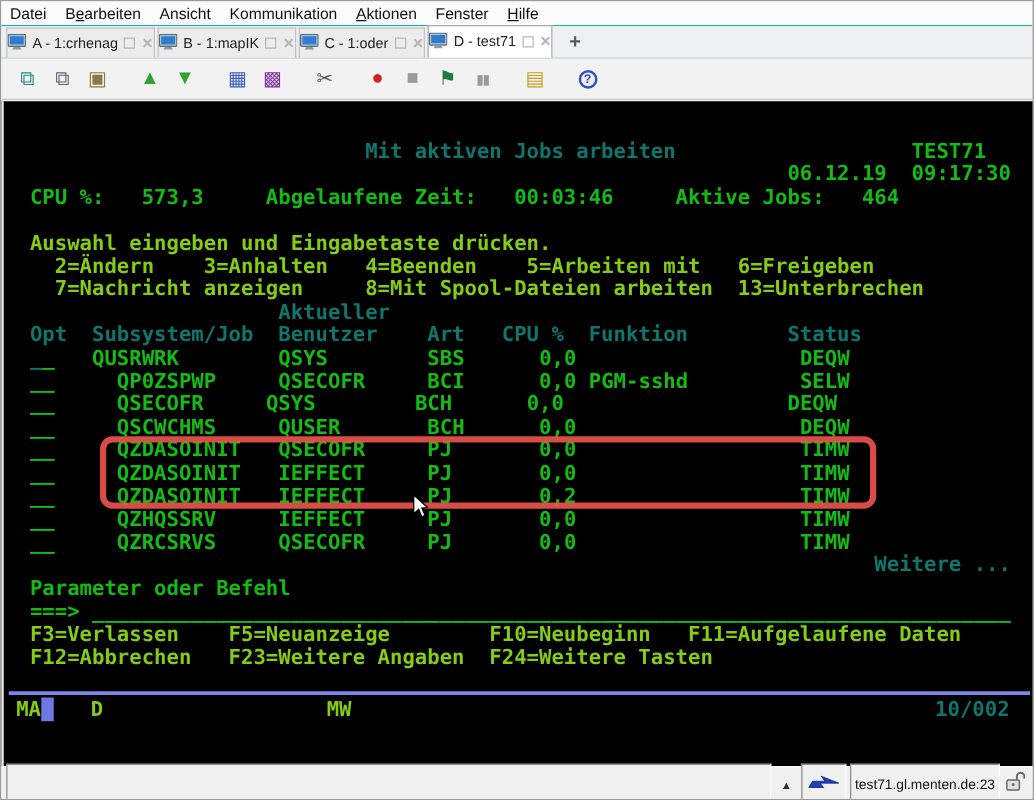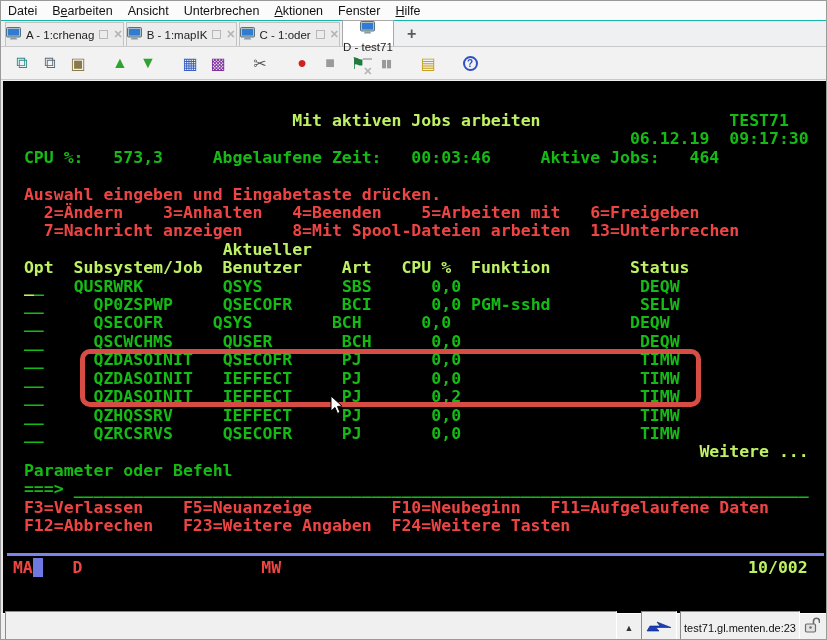--- a/index.html
+++ b/index.html
@@ -23,21 +23,21 @@
   .tabbar {
     height:26px; background:#eef0f1; display:flex; align-items:flex-end;
     padding-left:4px; border-bottom:1px solid #c9c9c9;
   }
   .tab {
     display:flex; align-items:center; gap:5px;
     height:24px; padding:0 0; margin-right:2px;
     background:#ececec; border:1px solid #c2c2c2; border-bottom:none;
     font-size:11.5px; color:#222; white-space:nowrap;
   }
-  .tab.active { background:#ffffff; height:26px; border-color:#a8a8a8;flex-direction:column; }
+  .tab.active { background:#ffffff; height:26px; border-color:#a8a8a8; }
   .tab .boxglyph {
     width:9px; height:9px; border:1px solid #b8b8b8; display:inline-block;
   }
   .tab .closeglyph { color:#b5b5b5; font-size:11px; font-weight:bold; }
   .newtab {
     width:26px; height:22px; margin-left:3px; margin-bottom:1px;
     display:flex; align-items:center; justify-content:center;
     font-size:16px; font-weight:bold; color:#5a5a5a;
   }
   
@@ -61,22 +61,22 @@
     position:absolute; left:0; top:80px; width:827px; height:532px;
     background:#000; border-left:2px solid #e8e8e8;
   }
   .term-text {
     position:absolute; left:11px; top:31px;
     font-family:"DejaVu Sans Mono", monospace;
     font-size:16.5px; font-weight:bold; line-height:18.4px;
     white-space:pre; color:#15bb15;
   }
   .k-g { color:#15bb15; }
-  .k-w { color:#bef264; }
-  .k-b { color:#ef4444; }
+  .k-w { color:#0f766e; }
+  .k-b { color:#84cc16; }
   .k-rev { background:#6e78e1; color:#000; }
   .oia-line {
     position:absolute; left:4px; right:4px; top:472px; height:3px; background:#7b86e8;
   }
   .oia-text {
     position:absolute; left:0; top:478px;
     font-family:"DejaVu Sans Mono", monospace;
     font-size:16.5px; font-weight:bold; line-height:18px; white-space:pre;
     color:#6e78e1;
   }
@@ -103,21 +103,21 @@
   .host-panel { width:120px; margin-left:3px; font-size:11px; color:#111; white-space:nowrap; }
   .lock-slot { margin-left:4px; display:flex; align-items:center; }
 </style>
 </head>
 <body>
 
 <div class="menubar">
     <span class="menu-item">Datei</span>
     <span class="menu-item">B<u>e</u>arbeiten</span>
     <span class="menu-item">Ansicht</span>
-    <span class="menu-item">Unterbrechen</span>
+    <span class="menu-item">Kommunikation</span>
     <span class="menu-item"><u>A</u>ktionen</span>
     <span class="menu-item">Fenster</span>
     <span class="menu-item"><u>H</u>ilfe</span>
   </div>
 
 <div class="tabbar">
     <div class="tab">
       <span><svg width="15" height="13" viewBox="0 0 15 13">
           <rect x="0.5" y="0.5" width="14" height="9.5" rx="1" fill="#aebfc9" stroke="#58707e"></rect>
           <rect x="2" y="2" width="11" height="6.5" fill="#2e7dd2"></rect>

